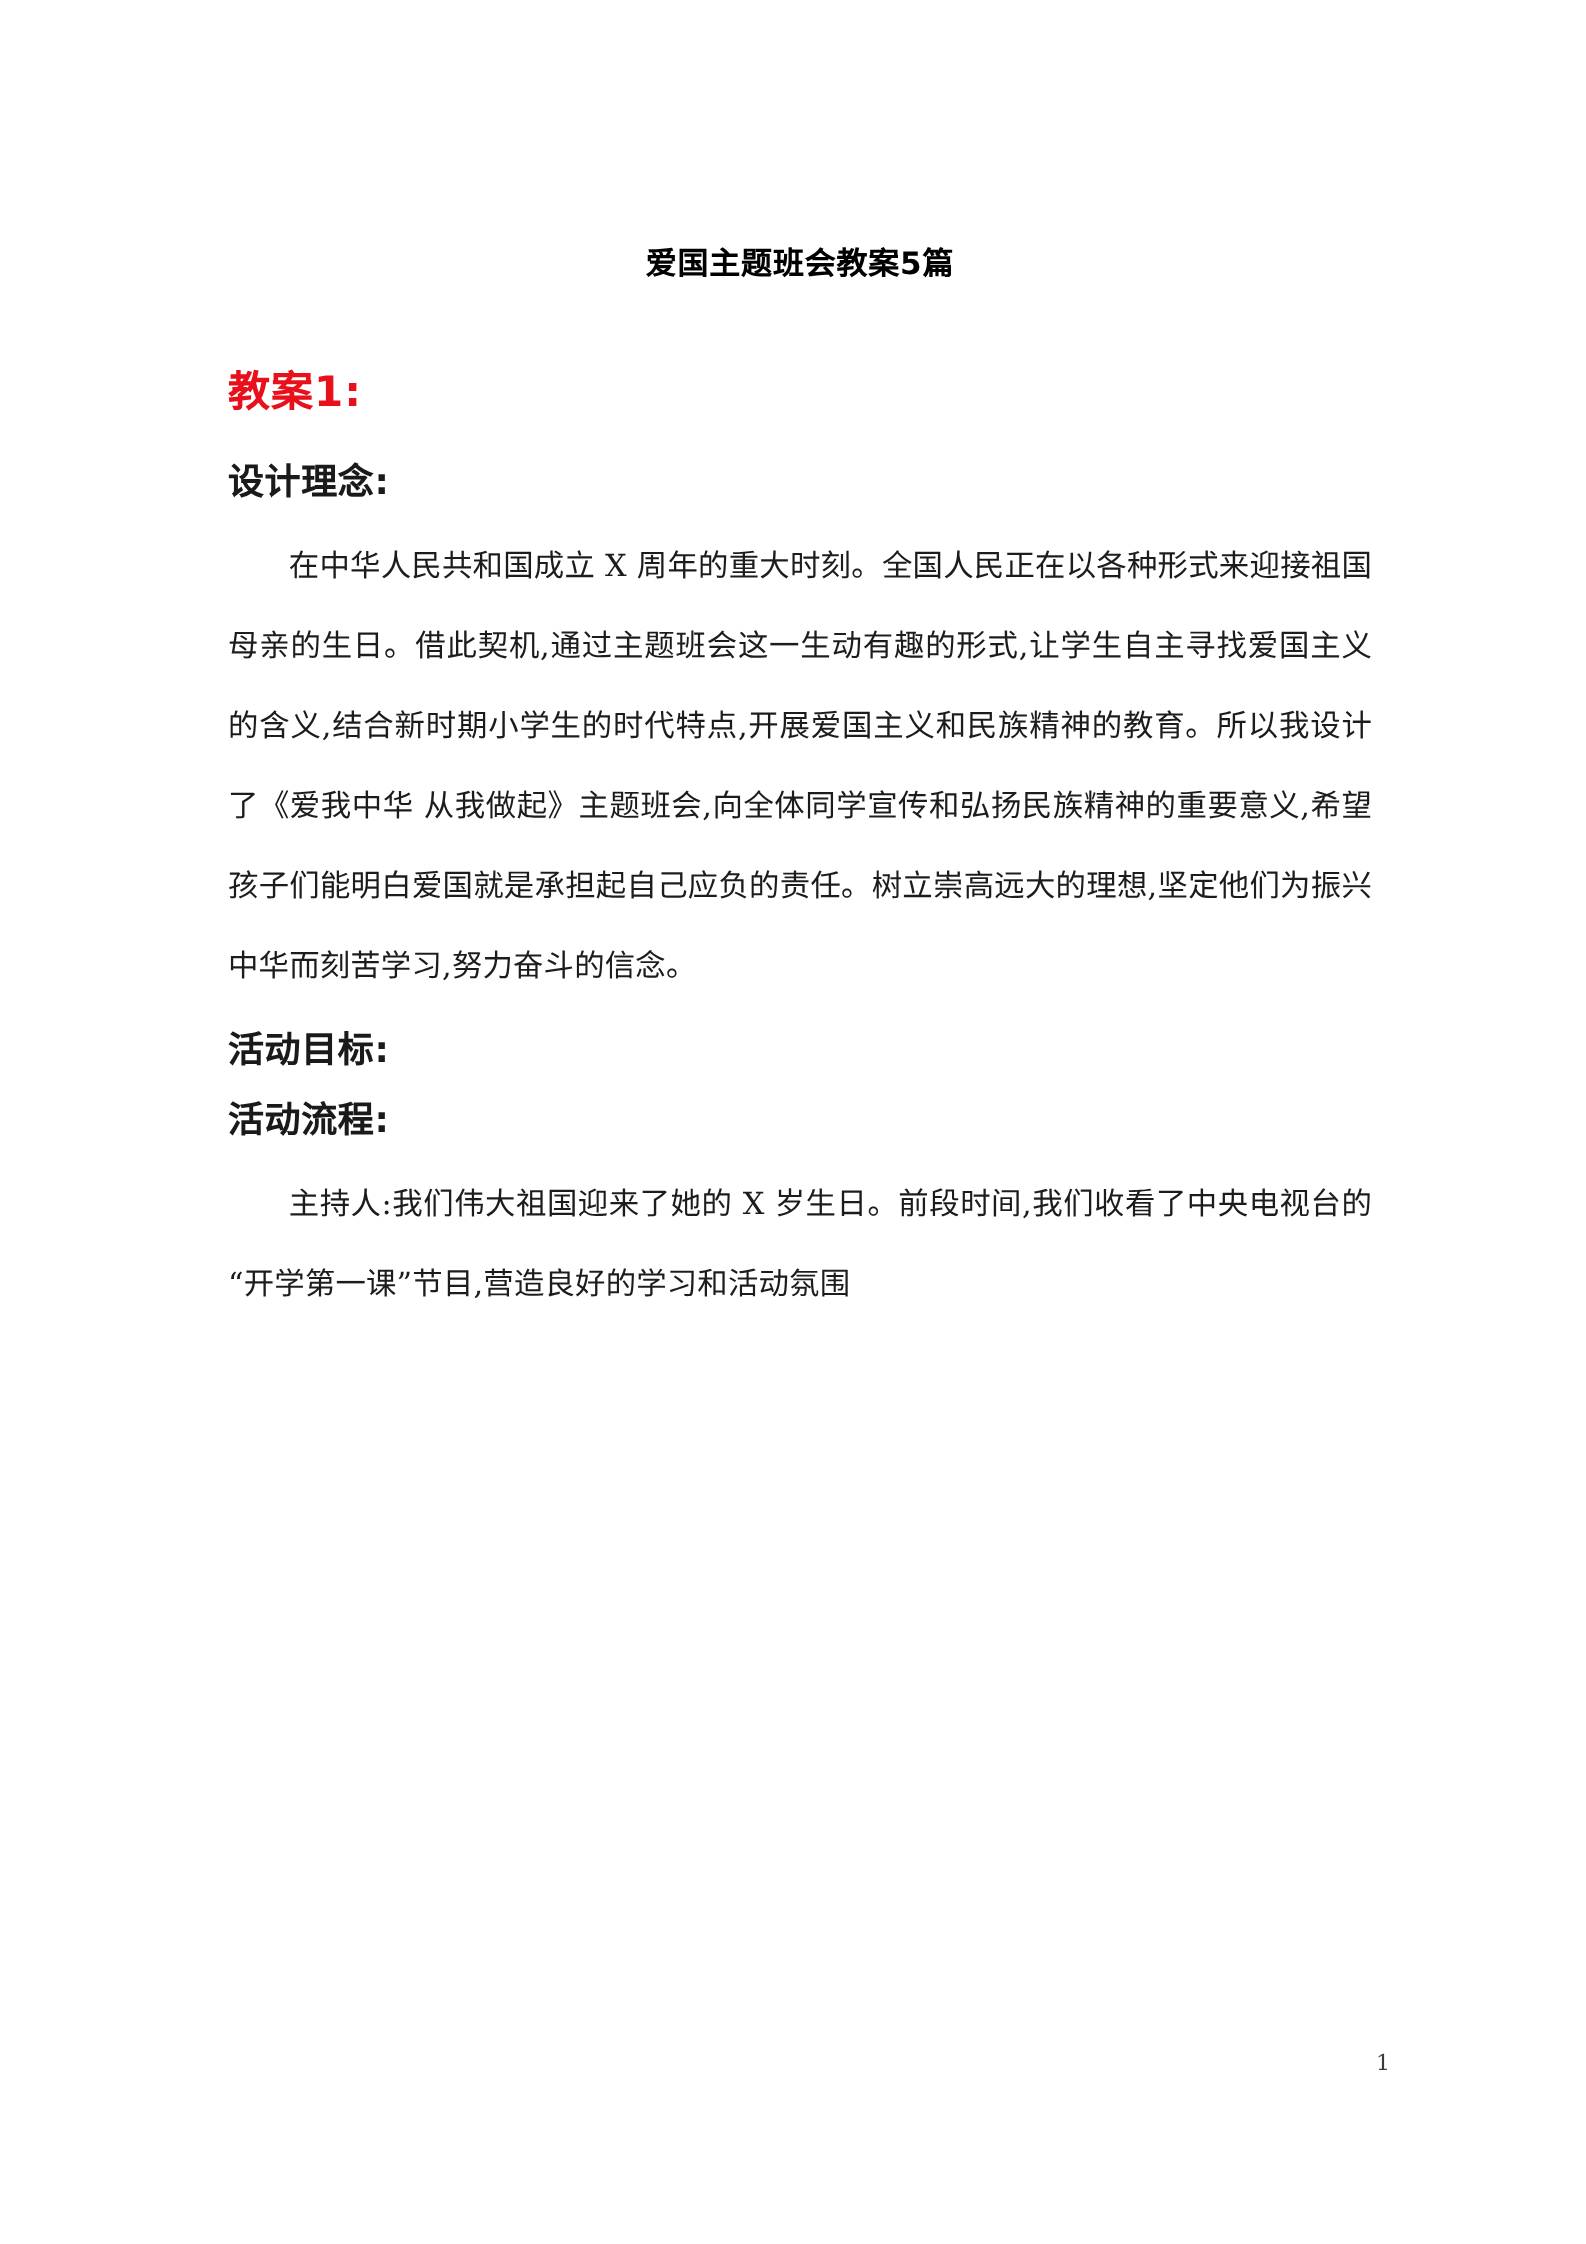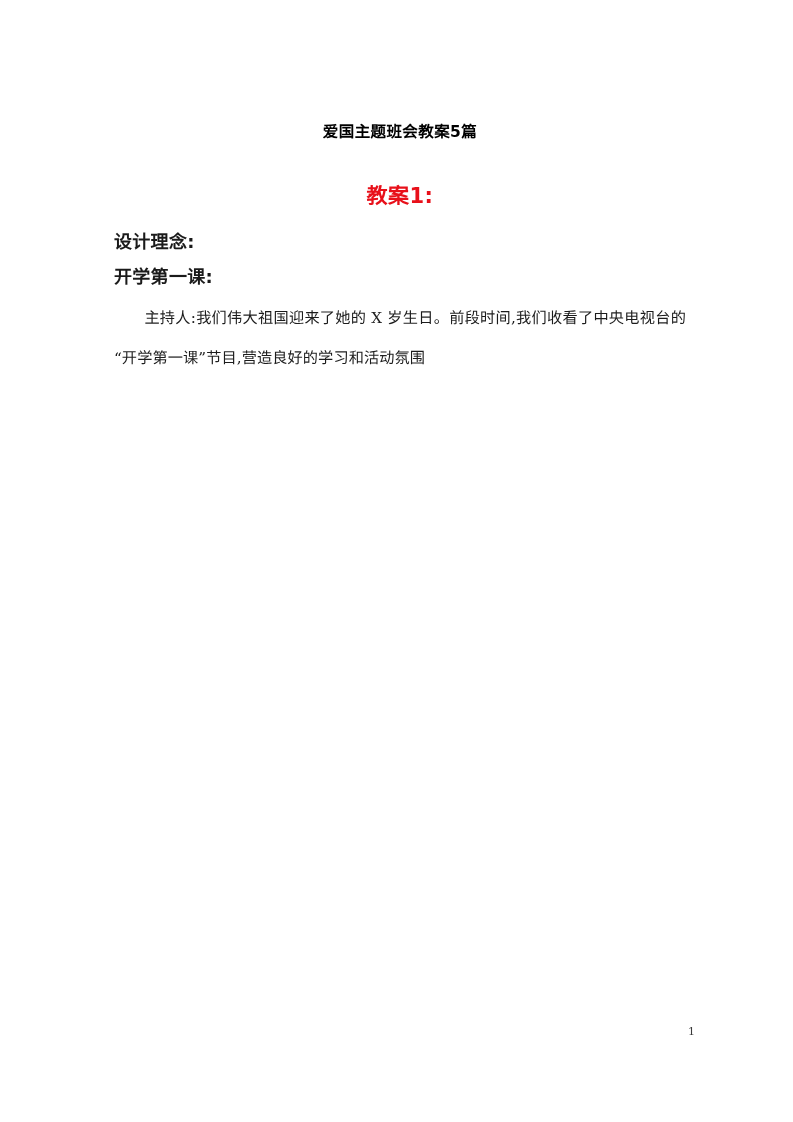--- a/index.html
+++ b/index.html
@@ -42,21 +42,20 @@
 
   
   .plan-heading {
     font-family: "DejaVu Sans", "Liberation Sans", sans-serif;
     font-weight: bold;
     font-size: 21px;
     line-height: 30px;
     color: #e8101a;
     margin: 0 0 17px 0;
     letter-spacing: 0.5px;
-    text-align: center;
   }
 
   
   .section-heading {
     font-family: "DejaVu Sans", "Liberation Sans", sans-serif;
     font-weight: bold;
     font-size: 18px;
     line-height: 28px;
     color: #1a1a1a;
     margin: 0 0 7px 0;
@@ -108,24 +107,26 @@
 <div class="page">
 
   <div class="content">
 
     <h1 class="doc-title">爱国主题班会教案5篇</h1>
 
     <h2 class="plan-heading">教案1:</h2>
 
     <h3 class="section-heading">设计理念:</h3>
 
+    <p class="body-para">在中华人民共和国成立 X 周年的重大时刻。全国人民正在以各种形式来迎接祖国母亲的生日。借此契机,通过主题班会这一生动有趣的形式,让学生自主寻找爱国主义的含义,结合新时期小学生的时代特点,开展爱国主义和民族精神的教育。所以我设计了《爱我中华 从我做起》主题班会,向全体同学宣传和弘扬民族精神的重要意义,希望孩子们能明白爱国就是承担起自己应负的责任。树立崇高远大的理想,坚定他们为振兴中华而刻苦学习,努力奋斗的信念。</p>
 
-    <h3 class="section-heading">开学第一课:</h3>
+    <h3 class="section-heading">活动目标:</h3>
 
 
+    <h3 class="section-heading">活动流程:</h3>
 
     <p class="body-para">主持人:我们伟大祖国迎来了她的 X 岁生日。前段时间,我们收看了中央电视台的“开学第一课”节目,营造良好的学习和活动氛围</p>
 
   </div>
 
   <div class="page-number">1</div>
 
 </div>
 
 </body></html>

